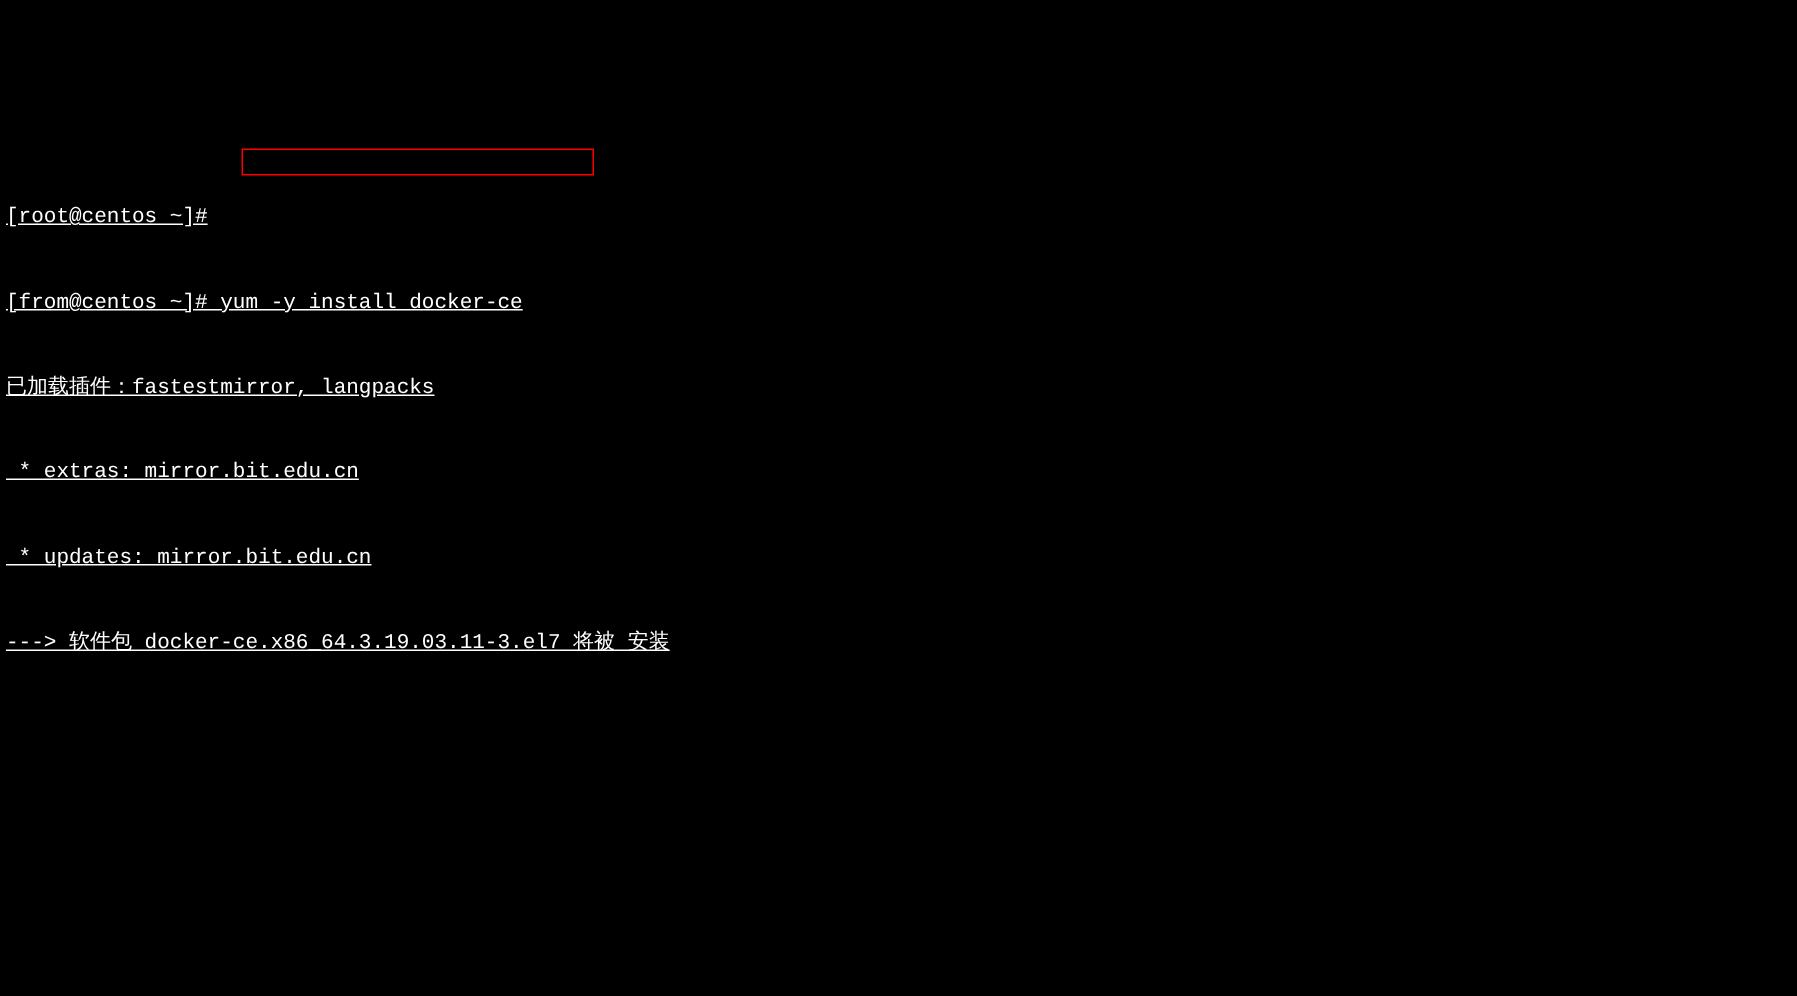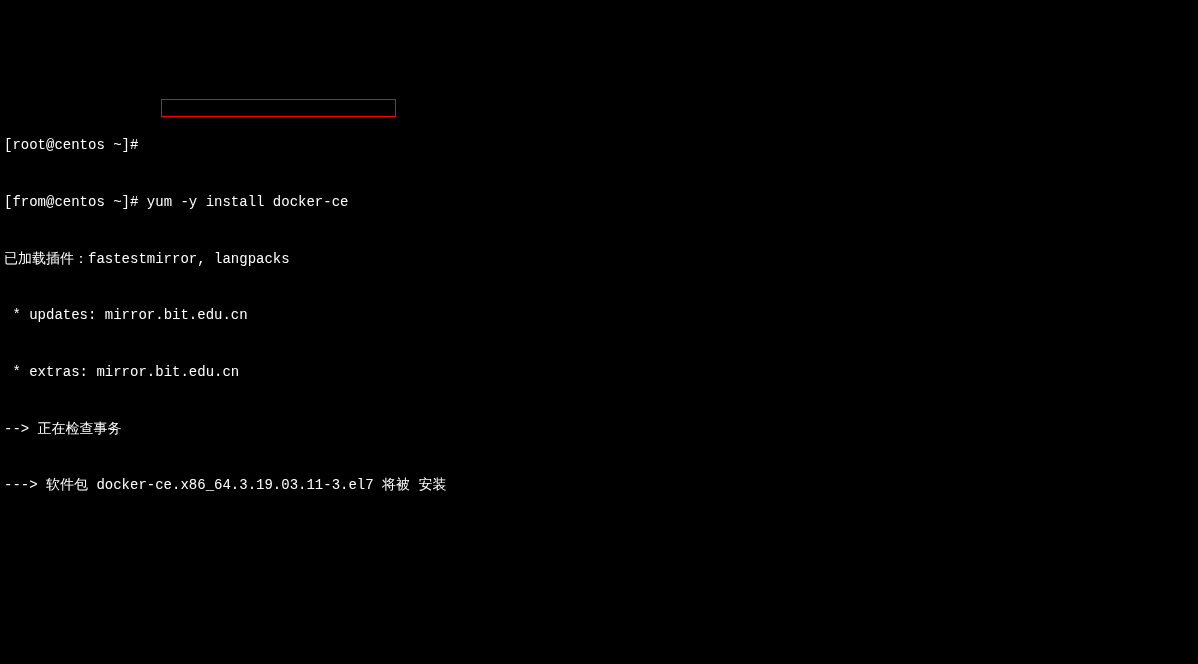--- a/index.html
+++ b/index.html
@@ -17,20 +17,21 @@
       white-space: pre;
       width: 1198px;
       height: 664px;
       overflow: hidden;
     }
     .terminal {
       position: relative;
     }
     .line {
       display: block;
+      text-decoration: underline;
     }
     .highlight-box {
       position: absolute;
       border: 1px solid #ff0000;
       top: 19px;
       left: 157px;
       width: 235px;
       height: 18px;
       pointer-events: none;
     }
@@ -38,23 +39,22 @@
 </head>
 <body>
 
 
 
 <div class="terminal">
   <div class="highlight-box"></div>
   <span class="line">[root@centos ~]#</span>
   <span class="line">[from@centos ~]# yum -y install docker-ce</span>
   <span class="line">已加载插件：fastestmirror, langpacks</span>
+  <span class="line"> * extras: mirror.bit.edu.cn</span>
   <span class="line"> * updates: mirror.bit.edu.cn</span>
-  <span class="line"> * extras: mirror.bit.edu.cn</span>
-  <span class="line">--&gt; 正在检查事务</span>
   <span class="line">---&gt; 软件包 docker-ce.x86_64.3.19.03.11-3.el7 将被 安装</span>
   
   
   
   
   
   
   
   
   

